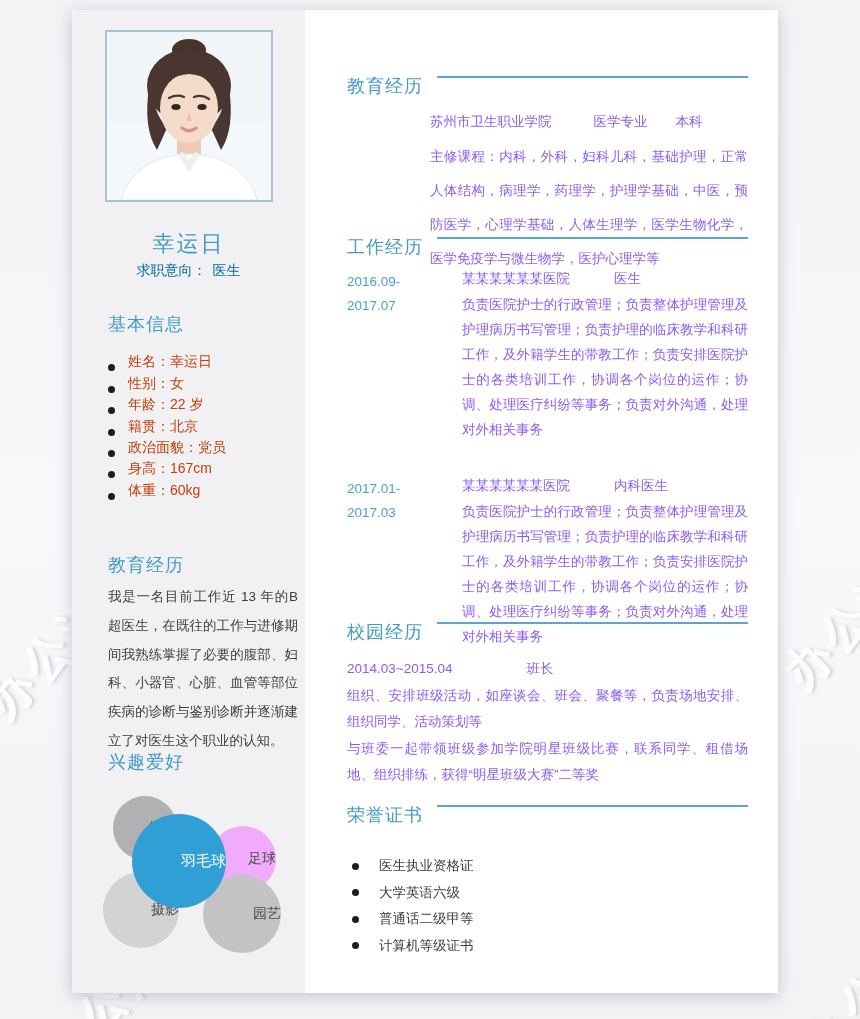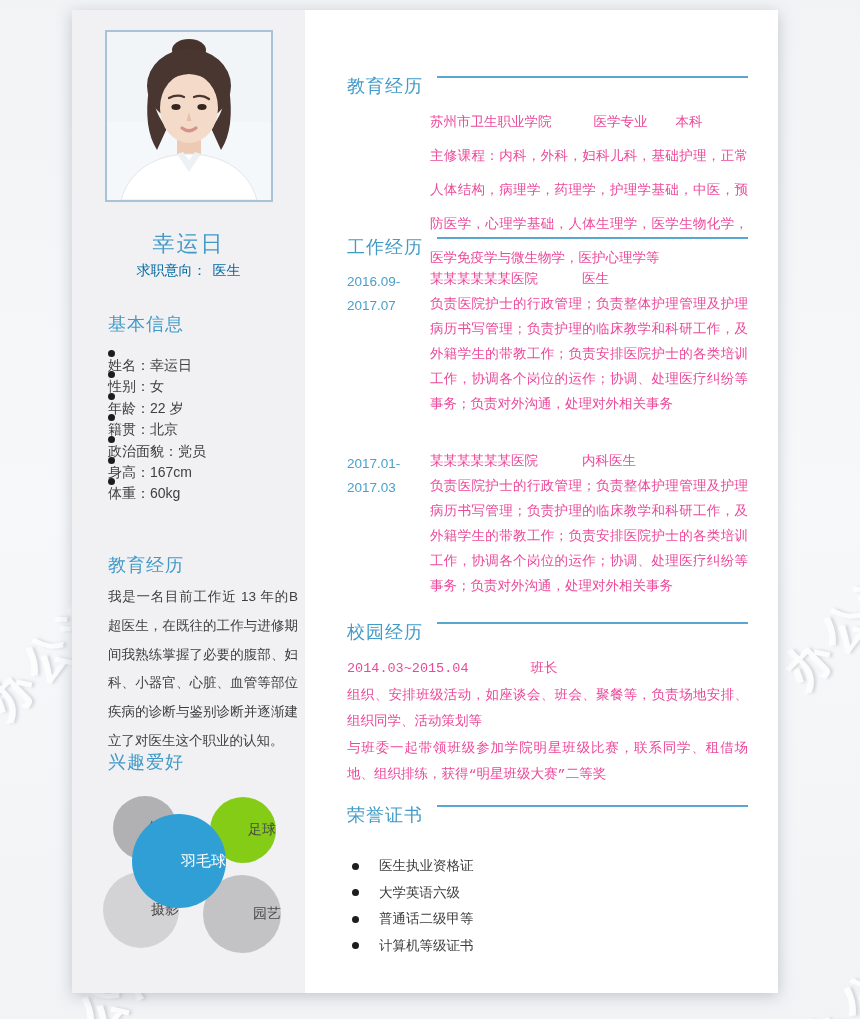--- a/index.html
+++ b/index.html
@@ -54,79 +54,78 @@
   .objective {
     position:absolute; left:0; top:252px; width:100%;
     text-align:center; font-size:14px; color:#0369a1;
   }
   .objective .obj-val { margin-left:6px; }
 
   .side-title { font-size:18px; color:#419ac8; letter-spacing:1px; }
   .t-basic { position:absolute; left:36px; top:302px; }
   .info-list { position:absolute; left:36px; top:340px; width:180px; list-style:none; }
   .info-list li {
-    display:flex; align-items:flex-start; font-size:14px; color:#404040;
+    display:flex; align-items:flex-end; font-size:14px; color:#c2410c;
     height:21.4px;
-    flex-direction:column;
   }
   .dot {
     width:7px; height:7px; border-radius:50%; background:#1d1d1d;
     margin-right:13px; flex:0 0 auto;
   }
   .t-intro { position:absolute; left:36px; top:543px; }
   .intro-text {
     position:absolute; left:36px; top:573px; width:190px;
     font-size:13.5px; line-height:28.8px; color:#3d3d3d;
     text-align:justify;
   }
   .t-hobby { position:absolute; left:36px; top:740px; }
 
   .bubble {
     position:absolute; border-radius:50%;
     display:flex; align-items:center; justify-content:flex-end;
     font-size:14px; color:#4a4a4a;
   }
   .b-huihua  { left:41px;  top:786px; width:64px; height:64px; background:#b1b1b3; z-index:1; }
-  .b-zuqiu   { left:138px; top:787px; width:66px; height:66px; background:#84cc16; z-index:1; }
+  .b-zuqiu   { left:138px; top:816px; width:66px; height:66px; background:#f0abfc; z-index:1; }
   .b-yumaoqiu{ left:60px;  top:804px; width:94px; height:94px; background:#2f9fd6; color:#ffffff; font-size:15px; z-index:3; }
   .b-sheying { left:31px;  top:862px; width:76px; height:76px; background:#d3d3d5; z-index:1; }
   .b-yuanyi  { left:131px; top:865px; width:78px; height:78px; background:#c3c3c5; z-index:1; }
 
   
   .main { position:absolute; left:233px; top:0; width:473px; height:100%; background:#fff; }
   .sec { position:absolute; left:42px; right:30px; }
   .sec-edu    { top:64px; }
   .sec-work   { top:225px; }
   .sec-campus { top:610px; }
   .sec-honor  { top:793px; }
 
   .sec-header { display:flex; align-items:flex-start; }
   .sec-title { font-size:18px; color:#419ac7; letter-spacing:1px; white-space:nowrap; }
   .sec-line { flex:1; height:2px; background:#58a7ce; margin-left:14px; margin-top:2px; }
 
-  .body-txt { font-size:13.5px; color:#ec4899;font-family:Liberation Mono, monospace; }
+  .body-txt { font-size:13.5px; color:#8b5cf6; }
 
   .edu-body { margin-left:83px; margin-top:15px; }
   .edu-row { display:flex; }
   .edu-row .major { margin-left:42px; }
   .edu-row .degree { margin-left:28px; }
   .edu-courses { margin-top:9px; line-height:34px; text-align:justify; }
 
-  .work-entry { display:grid; grid-template-columns:83px 1fr; }
+  .work-entry { display:grid; grid-template-columns:83px 1fr;gap:32px; }
   .we-1 { margin-top:11px; }
   .we-2 { margin-top:35px; }
   .w-dates { color:#4ba0c9; font-size:13.5px; line-height:24px; }
   .w-comp-row { display:flex; }
   .w-role { margin-left:44px; }
   .w-desc { margin-top:4px; line-height:25px; text-align:justify; }
 
   .campus-body { margin-top:12px; }
   .c-date-row { display:flex; }
   .c-role { margin-left:62px; }
-  .c-line { line-height:26.5px; text-align:justify; }
+  .c-line { line-height:26.5px; text-align:justify;gap:12px; }
 
   .honor-list { margin-top:26px; list-style:none; }
   .honor-list li { display:flex; align-items:center; height:26.5px; font-size:13.5px; color:#3b3b3b; }
   .honor-list .dot { margin-right:20px; margin-left:5px; }
 </style>
 </head>
 <body>
 
 <div class="stage">
 

